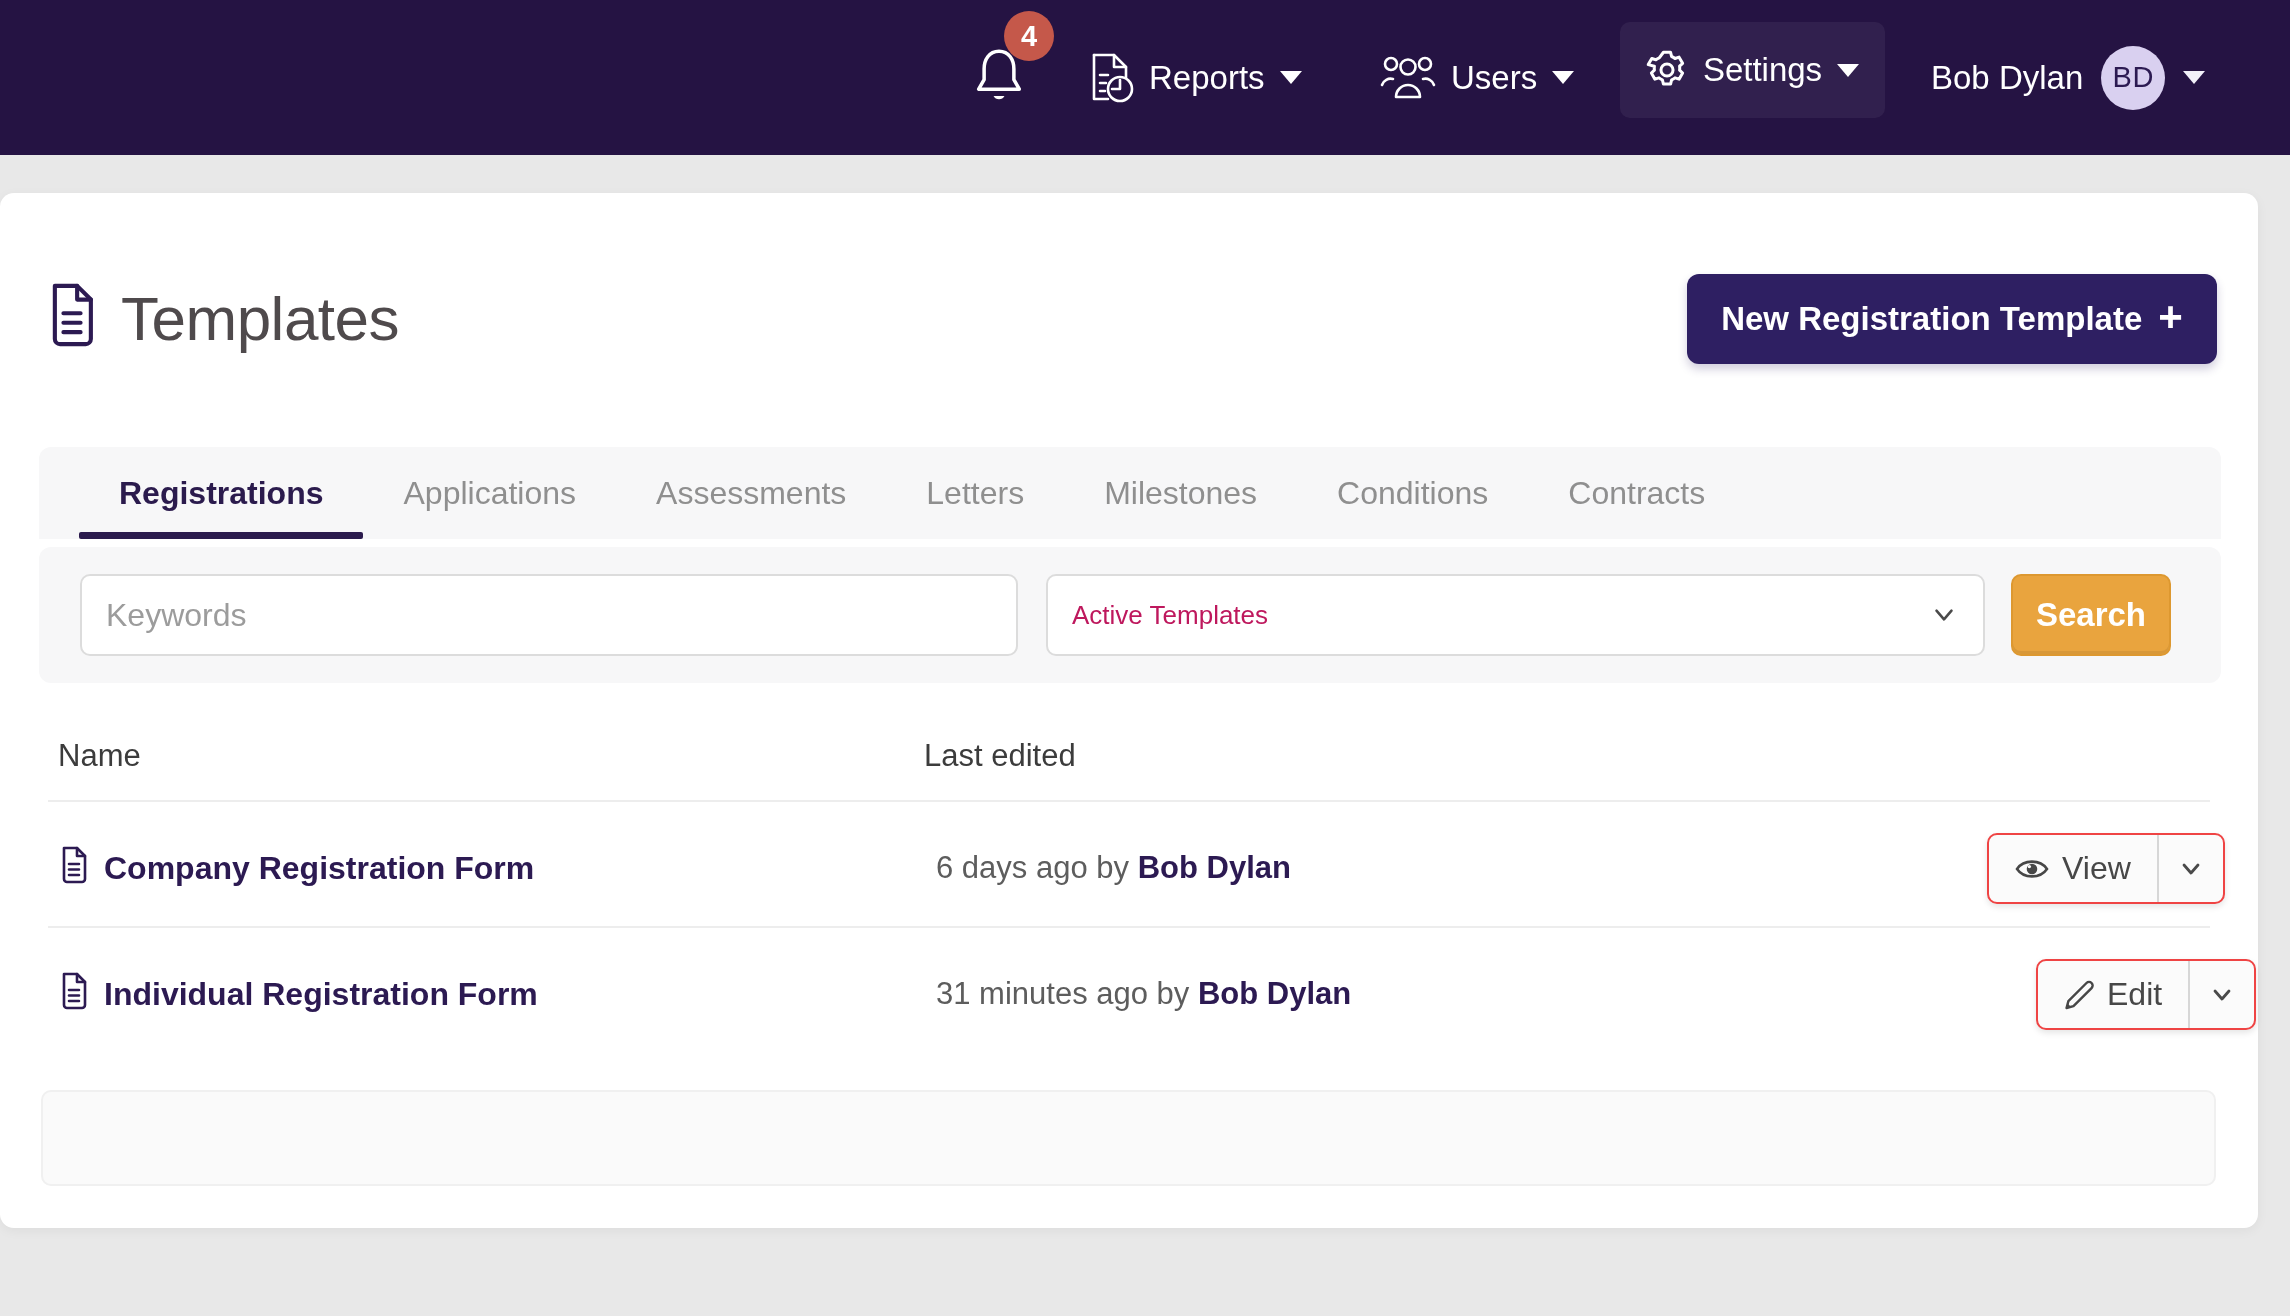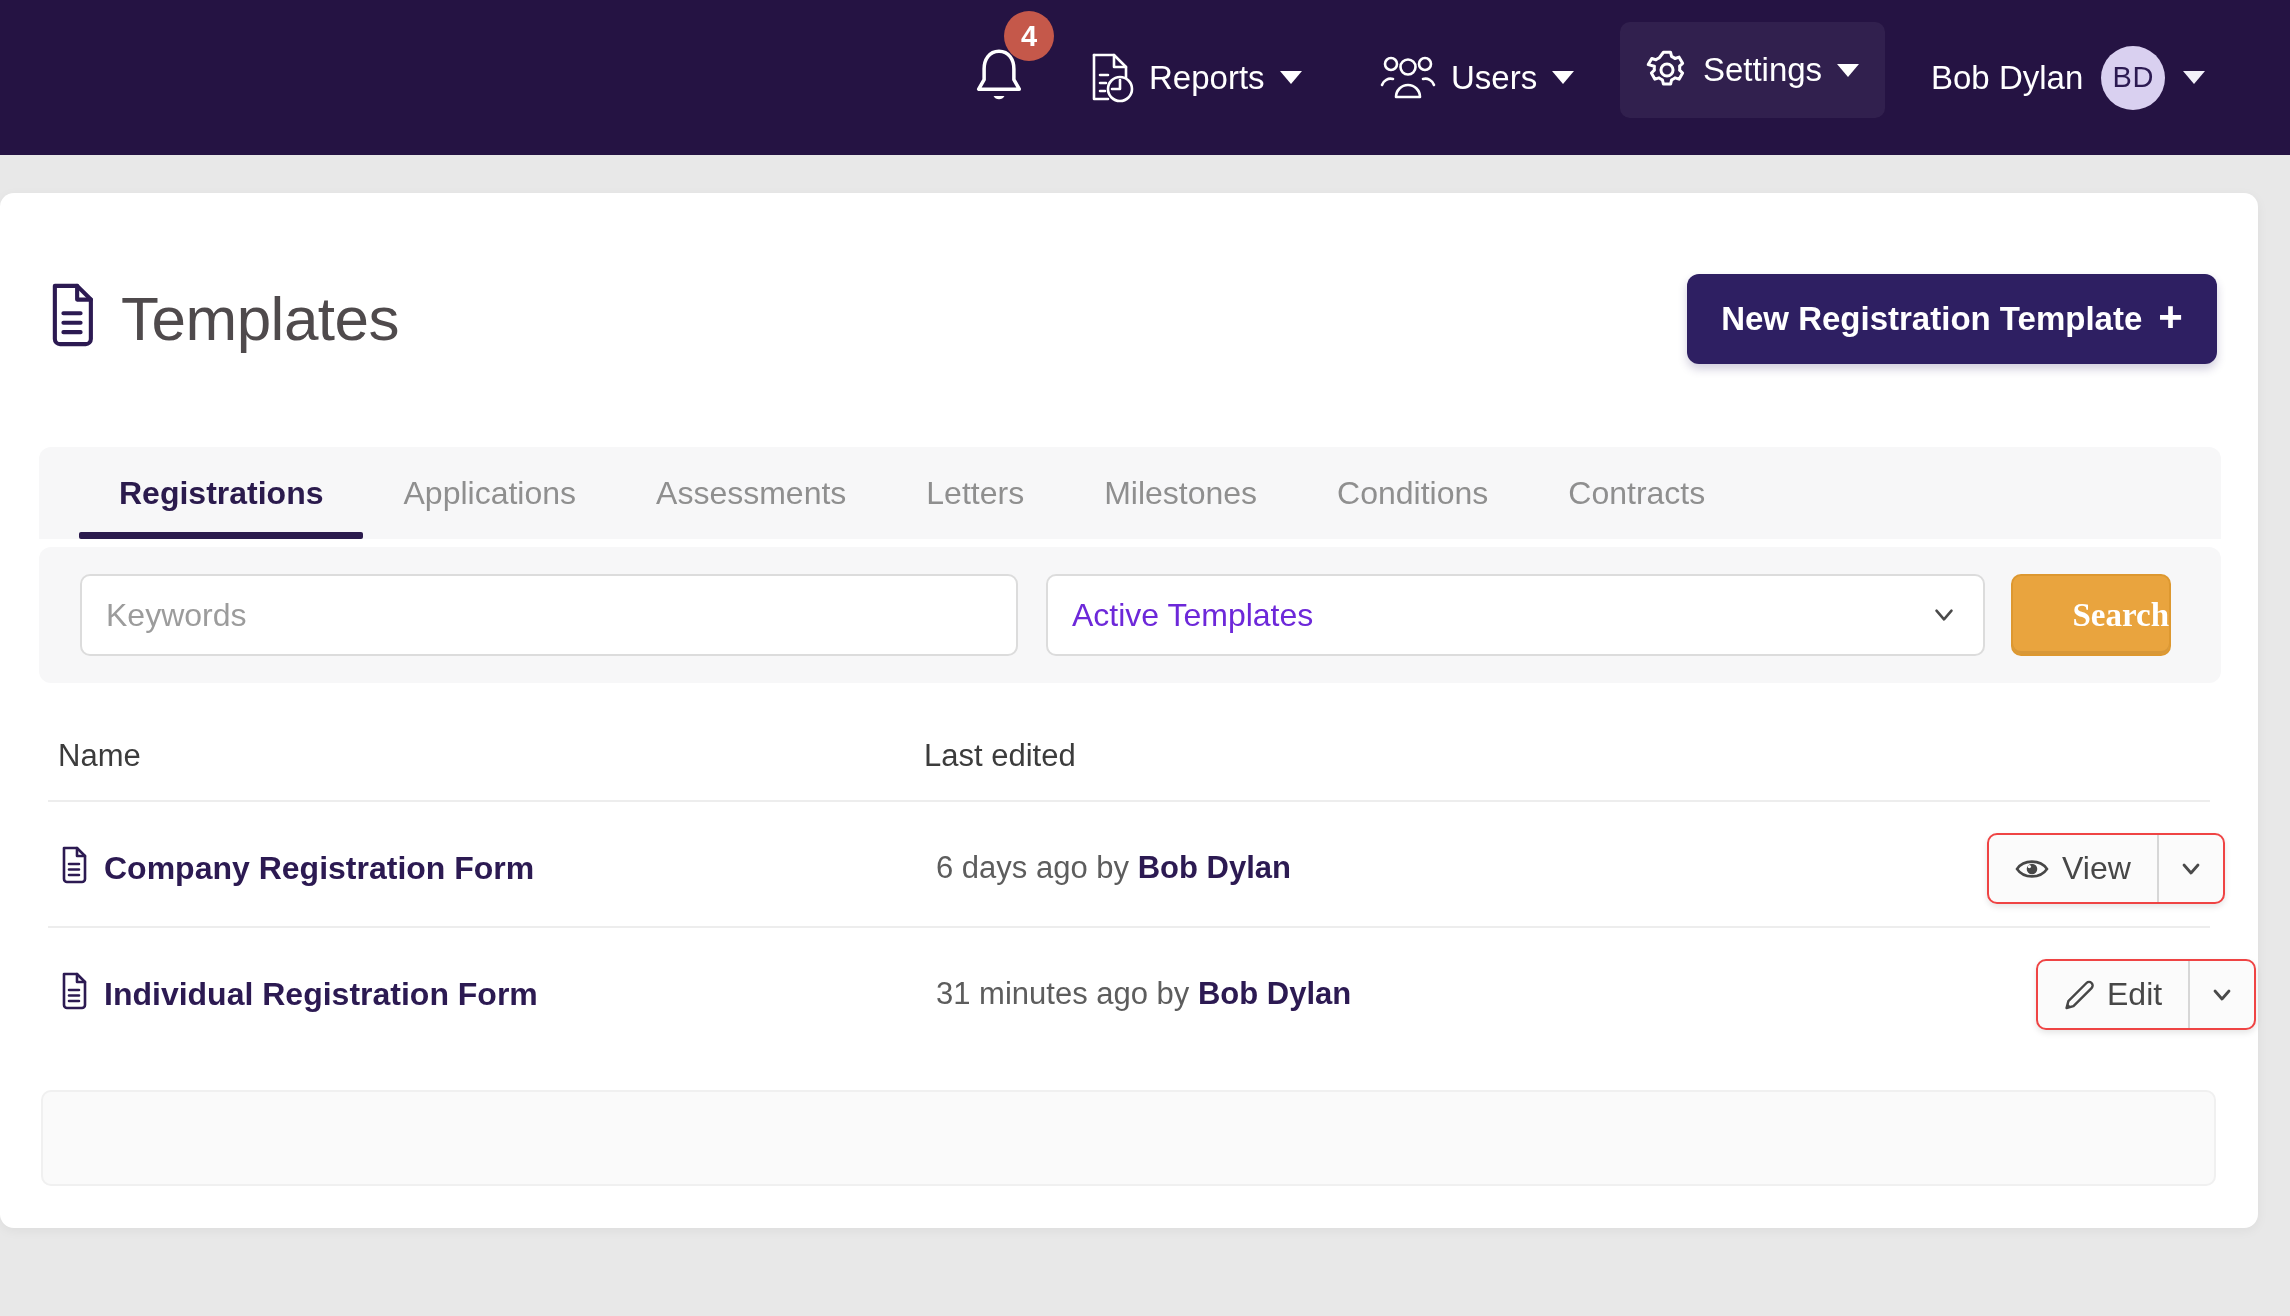--- a/index.html
+++ b/index.html
@@ -97,28 +97,27 @@
   .kw-input {
     position:absolute; left:41px; top:27px; width:938px; height:82px;
     border:2px solid #dcdcdc; border-radius:10px; background:#fff;
     font-family:inherit; font-size:32px; color:#444; padding:0 24px; outline:none;
   }
   .kw-input::placeholder { color:#9c9c9c; }
   .select-box {
     position:absolute; left:1007px; top:27px; width:939px; height:82px;
     border:2px solid #dcdcdc; border-radius:10px; background:#fff;
     display:flex; align-items:center; justify-content:space-between;
-    padding:0 24px; font-size:32px; color:#6d28d9; cursor:pointer;
+    padding:0 24px; font-size:26px; color:#be185d; cursor:pointer;
   }
   .btn-search {
     position:absolute; left:1972px; top:27px; width:160px; height:82px;
     background:#e9a43e; border:2px solid #dd9830; border-radius:10px;
-    color:#fff; font-family:Liberation Serif, serif; font-size:33px; font-weight:600; cursor:pointer;
+    color:#fff; font-family:Liberation Sans, sans-serif; font-size:33px; font-weight:600; cursor:pointer;
     box-shadow:inset 0 -3px 0 rgba(0,0,0,0.07);
-    text-align:right;
   }
 
   
   .col-head {
     position:absolute; top:545px; font-size:31px; color:#3c3c3c;
   }
   .col-head.name { left:58px; }
   .col-head.edited { left:924px; }
   .divider {
     position:absolute; left:48px; width:2162px; height:2px; background:#ededed;

